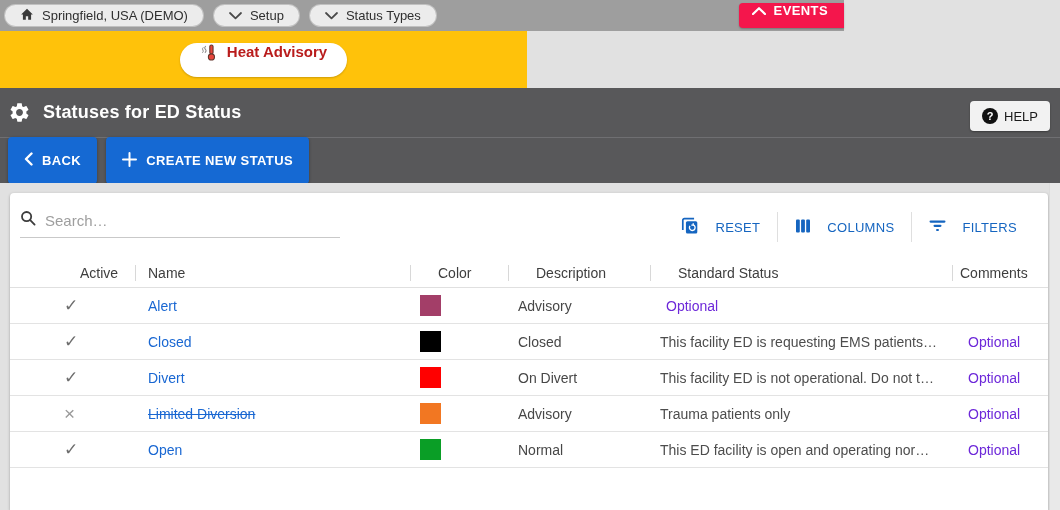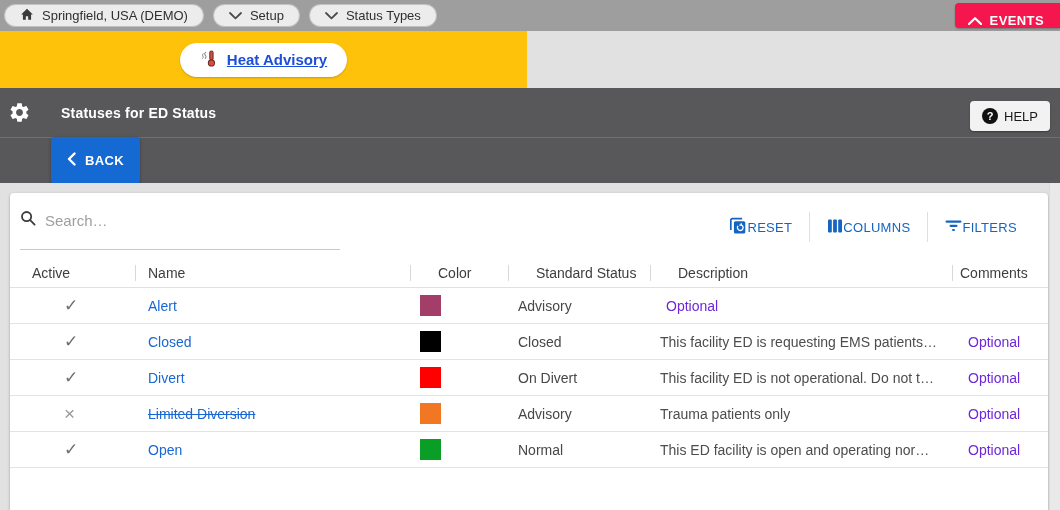--- a/index.html
+++ b/index.html
@@ -1,60 +1,60 @@
 <!DOCTYPE html>
 <html style="--topbar_gray: #9E9E9E; --band_dark: #58585A; --banner_yellow: #FFC20A; --banner_blue: #3D6D9E; --btn_blue: #1569D3; --link_blue: #1967D2; --ctrl_blue: #1565C0; --events_red: #F4164C; --content_bg: #E1E1E1;"><head>
 <meta charset="utf-8">
 <style>
   * { margin:0; padding:0; box-sizing:border-box; }
   html,body { width:1060px; height:510px; overflow:hidden; font-family:"Liberation Sans", sans-serif; background:#E1E1E1; }
 
   
-  .topbar { position:absolute; left:0; top:0; width:1060px; height:31px; background:var(--topbar_gray); display:flex; align-items:center; padding-left:4px; gap:9px; }
+  .topbar { position:absolute; left:0; top:0; width:844px; height:31px; background:var(--topbar_gray); display:flex; align-items:center; padding-left:4px; gap:9px; }
   .crumb { height:23px; background:#ECECEC; border:1px solid rgba(0,0,0,.18); border-radius:12px; display:flex; align-items:center; gap:8px; padding:0 15px; font-size:13px; color:#2F2F2F; cursor:pointer; white-space:nowrap; }
   .crumb svg { flex:0 0 auto; }
-  .events-btn { position:absolute; right:0; top:3px; height:25px; background:var(--events_red); color:#fff; font-weight:bold; font-size:13px; letter-spacing:.4px; border:none; border-radius:4px 0 0 4px; display:flex; align-items:flex-end; gap:8px; padding:0 16px 0 13px; cursor:pointer; box-shadow:0 1px 2px rgba(0,0,0,.25); }
+  .events-btn { position:absolute; right:0; top:3px; height:25px; background:var(--events_red); color:#fff; font-weight:bold; font-size:13px; letter-spacing:.4px; border:none; border-radius:4px 0 0 4px; display:flex; align-items:flex-start; gap:8px; padding:0 16px 0 13px; cursor:pointer; box-shadow:0 1px 2px rgba(0,0,0,.25); }
 
   
   .banners { position:absolute; left:0; top:31px; width:1060px; height:57px; display:flex; }
   .banner { height:100%; display:flex; align-items:center; justify-content:center; }
   .banner.yellow { width:527px; background:var(--banner_yellow); }
   .banner.blue { flex:1; background:var(--banner_blue); }
-  .banner-pill { height:34px; background:#fff; border-radius:17px; display:flex; align-items:center; gap:9px; padding:0 20px; font-size:15px; font-weight:bold; color:#1d4ed8; cursor:pointer; box-shadow:0 1px 2px rgba(0,0,0,.2);text-decoration:underline; }
+  .banner-pill { height:34px; background:#fff; border-radius:17px; display:flex; gap:9px; padding:0 20px; font-size:15px; font-weight:bold; color:#b91c1c; cursor:pointer; box-shadow:0 1px 2px rgba(0,0,0,.2); }
 
   
   .section-header { position:absolute; left:0; top:88px; width:1060px; height:49px; background:var(--band_dark); display:flex; align-items:center; }
   .gear { margin-left:8px; display:flex; }
-  .page-title { color:#fff; font-size:14px; font-weight:bold; margin-left:30px; letter-spacing:.2px; }
+  .page-title { color:#fff; font-size:18px; font-weight:bold; margin-left:12px; letter-spacing:.2px; }
   .help-btn { position:absolute; right:10px; top:13px; height:30px; background:#F2F2F2; border:none; border-radius:4px; display:flex; align-items:center; gap:6px; padding:0 12px; font-size:13px; font-weight:500; color:#1B1B1B; cursor:pointer; box-shadow:0 1px 2px rgba(0,0,0,.35); font-family:"Liberation Sans", sans-serif; }
   .qcircle { width:16px; height:16px; border-radius:50%; background:#111; color:#fff; font-size:11px; font-weight:bold; display:flex; align-items:center; justify-content:center; }
 
   
   .toolbar { position:absolute; left:0; top:137px; width:1060px; height:46px; background:var(--band_dark); border-top:1px solid #6F6F72; display:flex; align-items:center; gap:9px; padding-left:8px; }
-  .tb-btn { height:47px; background:var(--btn_blue); color:#fff; border:none; border-radius:4px; font-weight:bold; font-size:13px; letter-spacing:.4px; display:flex; align-items:center; gap:9px; padding:0 16px; cursor:pointer; box-shadow:0 1px 3px rgba(0,0,0,.35); font-family:"Liberation Sans", sans-serif;margin-left:43px; }
+  .tb-btn { height:47px; background:var(--btn_blue); color:#fff; border:none; border-radius:4px; font-weight:bold; font-size:13px; letter-spacing:.4px; display:flex; align-items:center; gap:9px; padding:0 16px; cursor:pointer; box-shadow:0 1px 3px rgba(0,0,0,.35); font-family:"Liberation Sans", sans-serif; }
   .dots { display:flex; flex-direction:column; gap:2.5px; }
   .dots i { width:3.5px; height:3.5px; border-radius:50%; background:#fff; }
 
   
   .content { position:absolute; left:0; top:183px; width:1060px; height:327px; background:var(--content_bg); }
   .card { position:absolute; left:10px; top:10px; width:1038px; height:317px; background:#fff; border-radius:4px 4px 0 0; box-shadow:0 1px 3px rgba(0,0,0,.3); }
   .card-top { height:65px; display:flex; justify-content:space-between; align-items:flex-start; padding:17px 14px 0 10px; }
-  .search-wrap { width:320px; display:flex; align-items:center; gap:9px; border-bottom:1px solid #C9C9C9; padding-bottom:19px; }
+  .search-wrap { width:320px; display:flex; align-items:center; gap:9px; border-bottom:1px solid #C9C9C9; padding-bottom:7px; }
   .search-wrap input { border:none; outline:none; font-size:15px; color:#333; width:100%; font-family:"Liberation Sans", sans-serif; }
   .search-wrap input::placeholder { color:#9E9E9E; opacity:1; }
   .grid-controls { display:flex; align-items:center; height:34px; }
-  .gc-btn { display:flex; align-items:center; gap:0; color:var(--ctrl_blue); font-size:13px; font-weight:500; letter-spacing:.3px; background:none; border:none; cursor:pointer; padding:0 17px; font-family:"Liberation Sans", sans-serif; }
+  .gc-btn { display:flex; align-items:center; gap:16px; color:var(--ctrl_blue); font-size:13px; font-weight:500; letter-spacing:.3px; background:none; border:none; cursor:pointer; padding:0 17px; font-family:"Liberation Sans", sans-serif; }
   .gc-sep { width:1px; height:30px; background:#DFDFDF; }
 
   
   .thead, .trow { display:grid; grid-template-columns:125px 275px 98px 142px 302px 1fr; align-items:center; }
   .thead { height:30px; border-bottom:1px solid #E0E0E0; }
   .th { position:relative; font-size:14px; font-weight:500; color:#3E3E3E; padding-left:28px; height:100%; display:flex; align-items:center; }
   .th:not(:first-child)::before { content:''; position:absolute; left:0; top:50%; transform:translateY(-50%); width:1px; height:16px; background:#D8D8D8; }
-  .th.c-active { padding-left:22px; }
+  .th.c-active { padding-left:70px; }
   .th.c-name { padding-left:13px; }
   .th.c-comments { padding-left:8px; }
   .trow { height:36px; border-bottom:1px solid #E3E3E3; font-size:14px; color:#474747; }
   .cell { padding-left:10px; }
   .cell.c-active { padding-left:54px; color:#6E6E6E; font-size:17px; }
   .cell.c-active.inactive { color:#9A9A9A; font-size:19px; line-height:1; }
   .cell.c-name { padding-left:13px; }
   .cell.c-comments { padding-left:16px; color:#6d28d9; }
   .name-link { color:var(--link_blue); font-weight:500; text-decoration:none; cursor:pointer; }
   .name-link.strike { text-decoration:line-through; }
@@ -122,20 +122,26 @@
     <span>HELP</span>
   </button>
 </div>
 
 <div class="toolbar">
   <button class="tb-btn">
     <span><svg width="9" height="14" viewBox="0 0 9 14">
           <polyline points="7.5,1.5 2,7 7.5,12.5" fill="none" stroke="#fff" stroke-width="2.4" stroke-linecap="round" stroke-linejoin="round"></polyline>
         </svg></span>
     <span>BACK</span>
+  </button>
+  <button class="tb-btn">
+    <span><svg width="15" height="15" viewBox="0 0 15 15">
+          <path d="M7.5 1v13 M1 7.5h13" stroke="#fff" stroke-width="2" stroke-linecap="round"></path>
+        </svg></span>
+    <span>CREATE NEW STATUS</span>
   </button>
 </div>
 
 <div class="content">
   <div class="card">
 
     <div class="card-top">
       <div class="search-wrap">
         <span><svg width="16" height="16" viewBox="0 0 16 16">
               <circle cx="6.6" cy="6.6" r="4.6" fill="none" stroke="#3C3C3C" stroke-width="1.8"></circle>
@@ -171,22 +177,22 @@
               </svg></span>
           <span>FILTERS</span>
         </button>
       </div>
     </div>
 
     <div class="thead">
       <div class="th c-active">Active</div>
       <div class="th c-name">Name</div>
       <div class="th">Color</div>
+      <div class="th">Description</div>
       <div class="th">Standard Status</div>
-      <div class="th">Description</div>
       <div class="th c-comments">Comments</div>
     </div>
 
     <div class="trow">
       <div class="cell c-active">✓</div>
       <div class="cell c-name"><a class="name-link">Alert</a></div>
       <div class="cell">
           <span class="swatch" style="background: rgb(163, 62, 104);"></span>
         </div>
       <div class="cell">Advisory</div>

